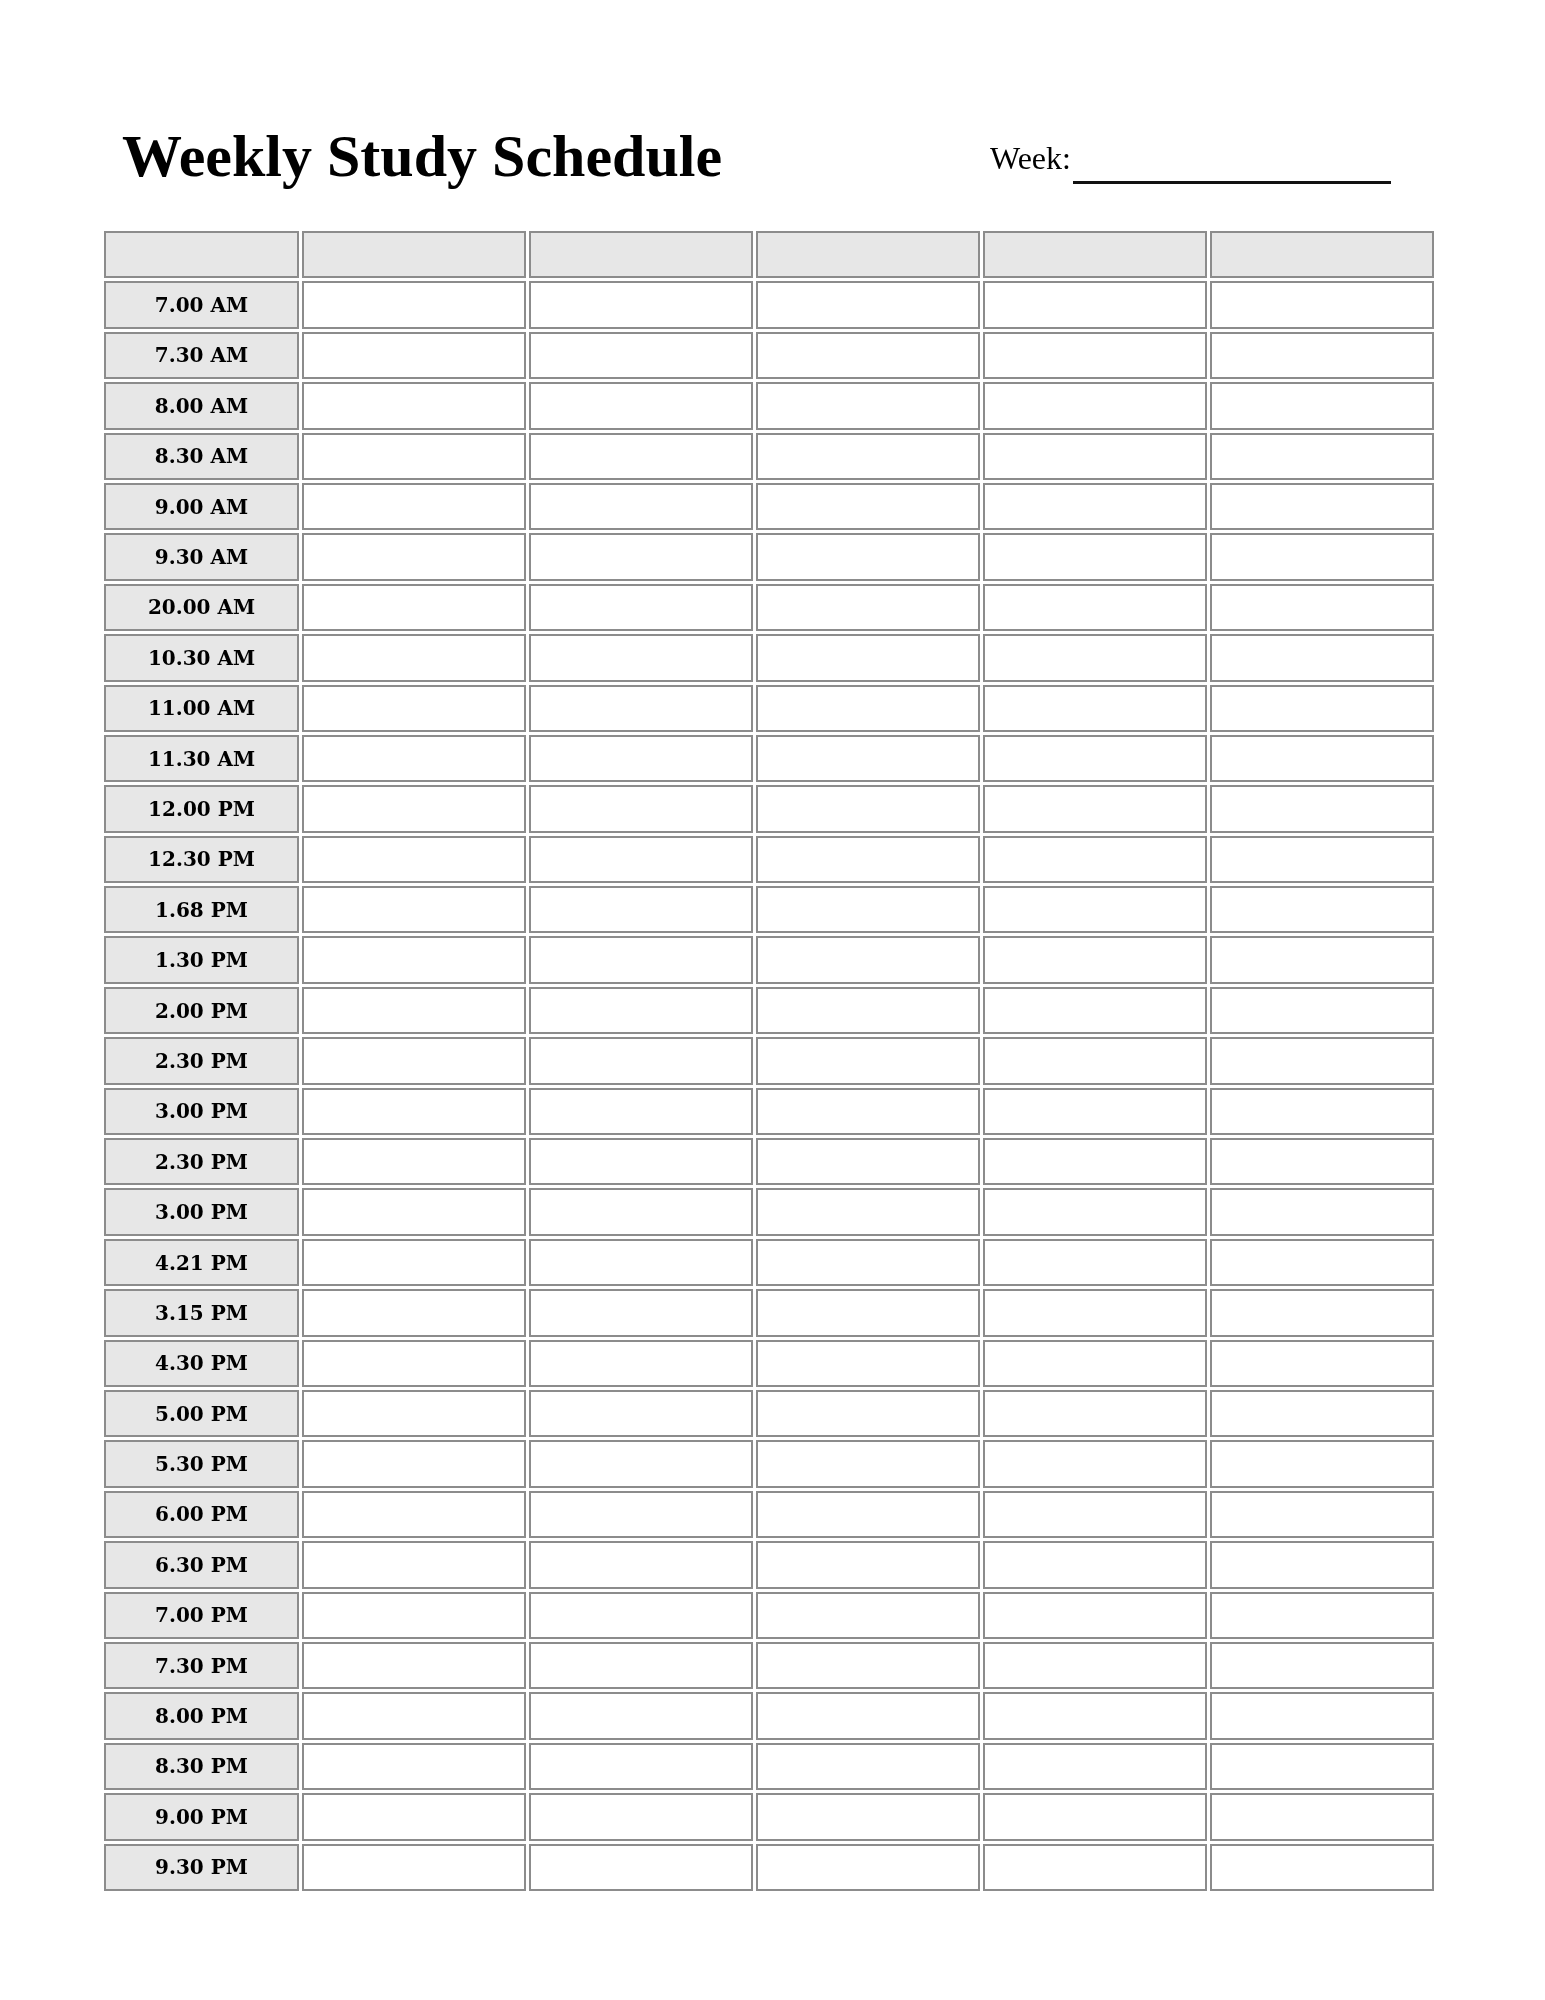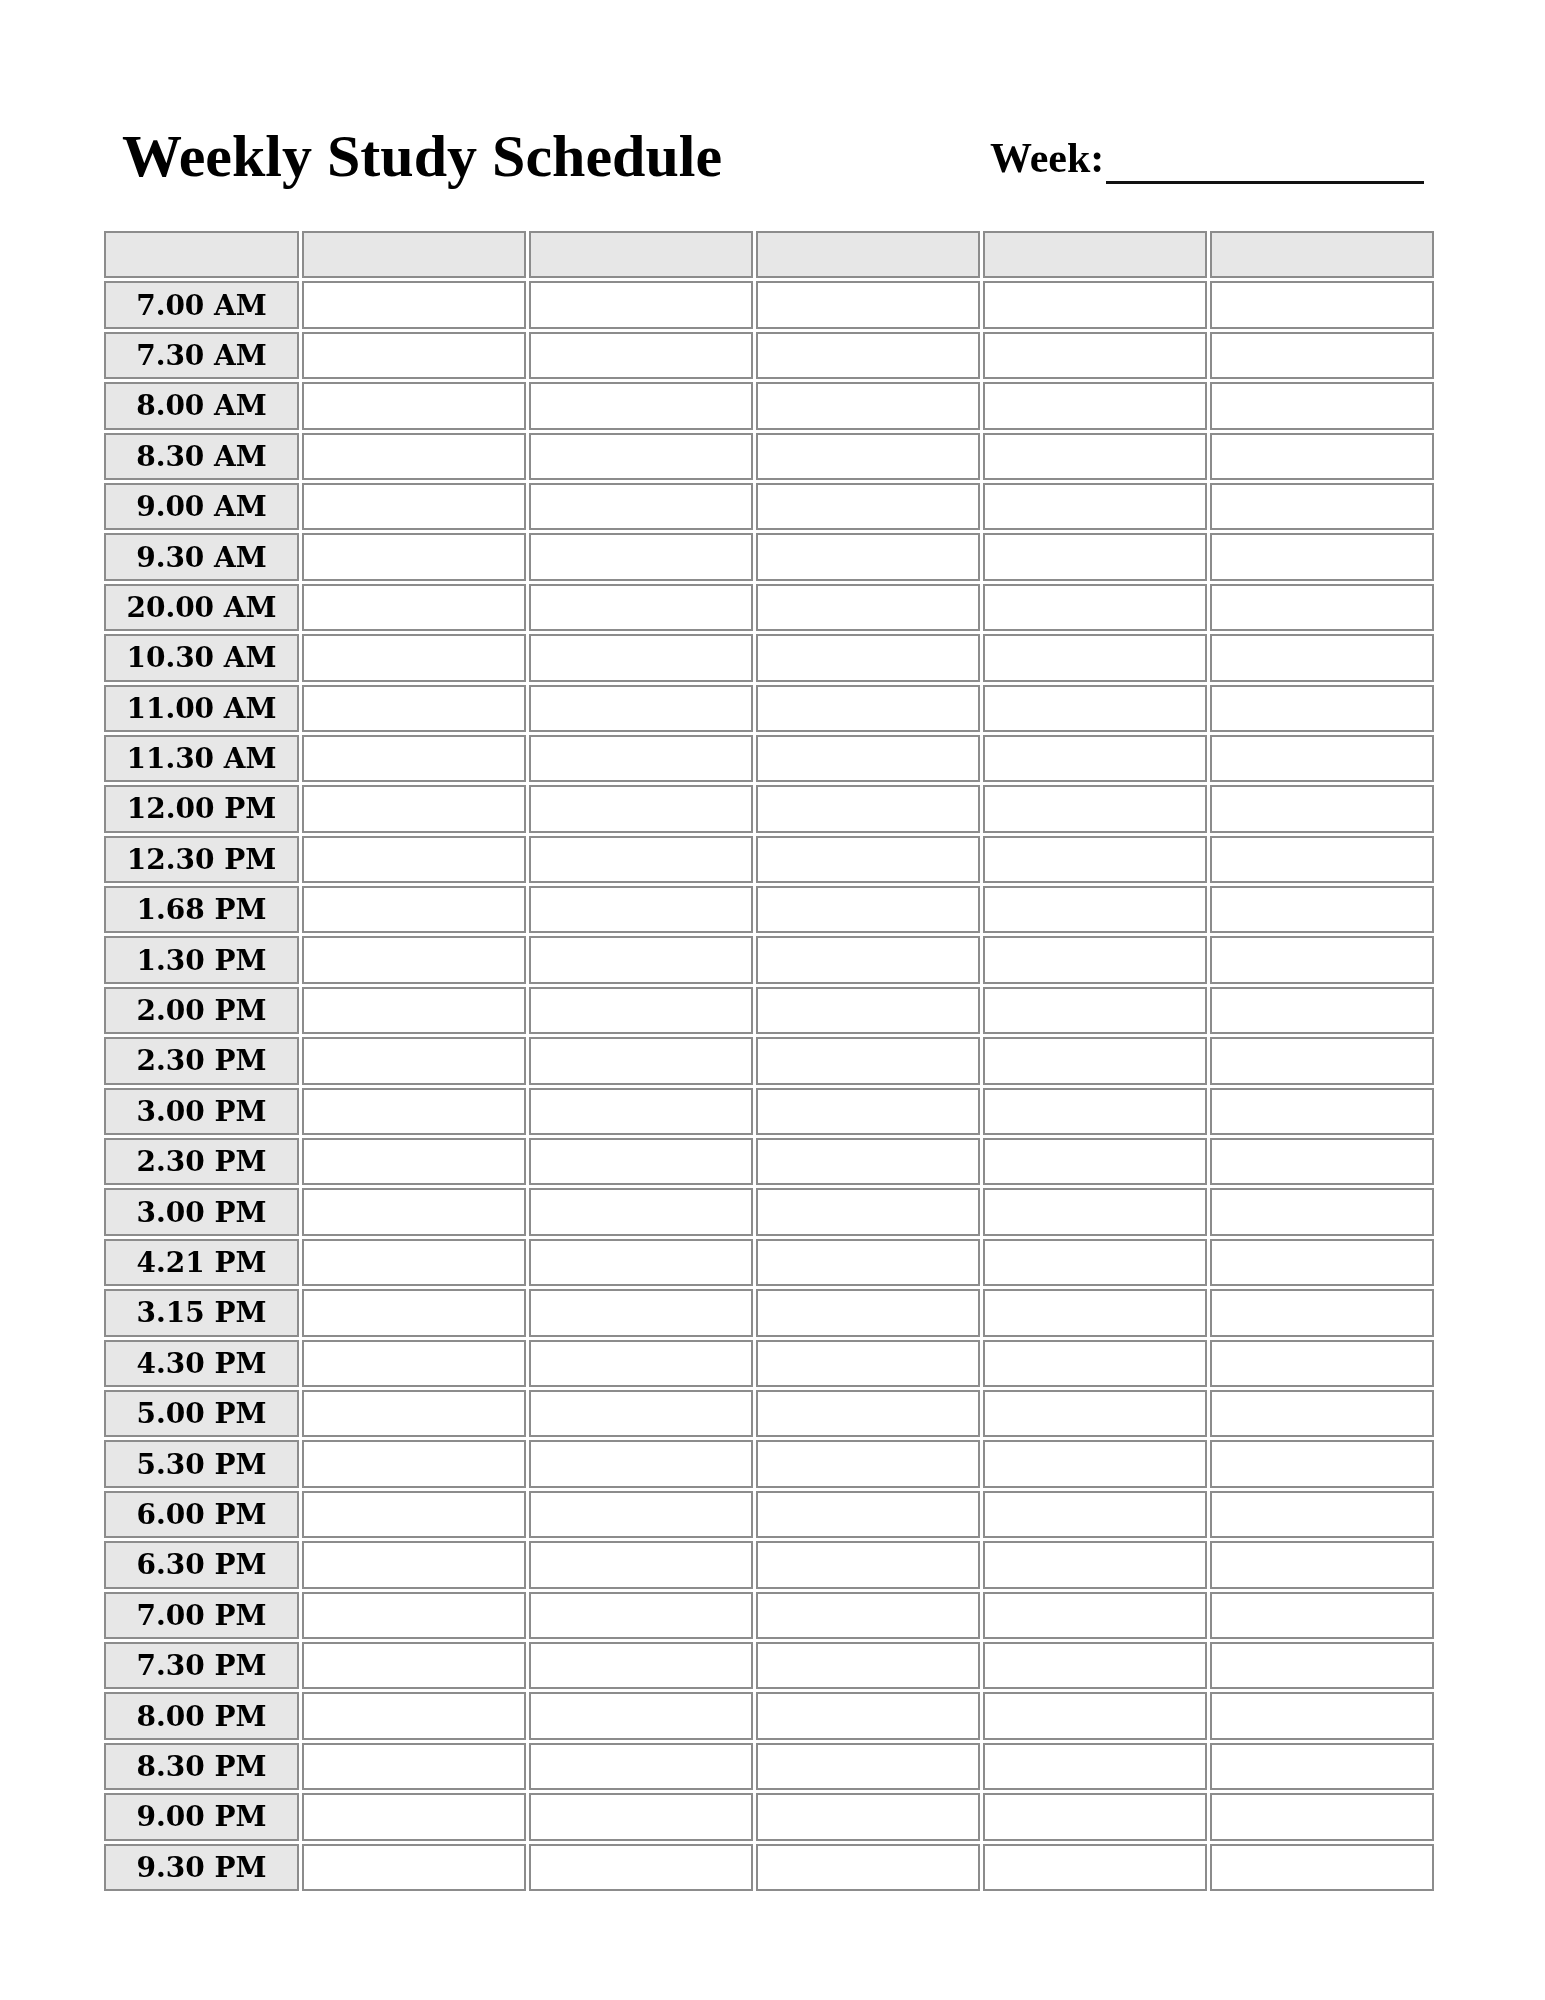--- a/index.html
+++ b/index.html
@@ -1,24 +1,24 @@
 <!DOCTYPE html>
 <html><head>
 <meta charset="utf-8">
 <style>
   html, body { margin: 0; padding: 0; background: #ffffff; }
   body { width: 1545px; height: 2000px; position: relative; overflow: hidden; font-family: "DejaVu Serif", "Liberation Serif", serif; color: #000; }
   .title { position: absolute; left: 122px; top: 108px; font-family: "Liberation Serif", "DejaVu Serif", serif; font-weight: bold; font-size: 60px; line-height: 96px; letter-spacing: 0px; white-space: nowrap; }
   .week { position: absolute; left: 990px; top: 132px; display: flex; align-items: flex-end; white-space: nowrap; }
-  .week-label { font-family: "Liberation Serif", "DejaVu Serif", serif; font-weight: bold; font-size: 42px; line-height: 52px; }
+  .week-label { font-family: "Liberation Serif", "DejaVu Serif", serif; font-weight: normal; font-size: 32px; line-height: 52px; }
   .week-line { width: 318px; height: 46px; border-bottom: 3px solid #111; margin-left: 2px; }
   .grid { position: absolute; left: 104px; top: 231px; display: grid; grid-template-columns: 198px repeat(5, 227px); grid-auto-rows: 50.4px; }
   .cell { box-sizing: border-box; margin: 0 3px 3px 0; border: 2px solid #8c8c8c; background: #ffffff; }
   .cell.shaded { background: #e7e7e7; }
-  .time { display: flex; align-items: center; justify-content: center; font-weight: bold; font-size: 28px; font-family: "DejaVu Serif", serif; }
+  .time { display: flex; align-items: center; justify-content: center; font-weight: bold; font-size: 20px; font-family: "DejaVu Serif", serif; }
 </style>
 </head>
 <body>
 
 <div class="title">Weekly Study Schedule</div>
 
 <div class="week">
   <span class="week-label">Week:</span>
   <span class="week-line"></span>
 </div>

